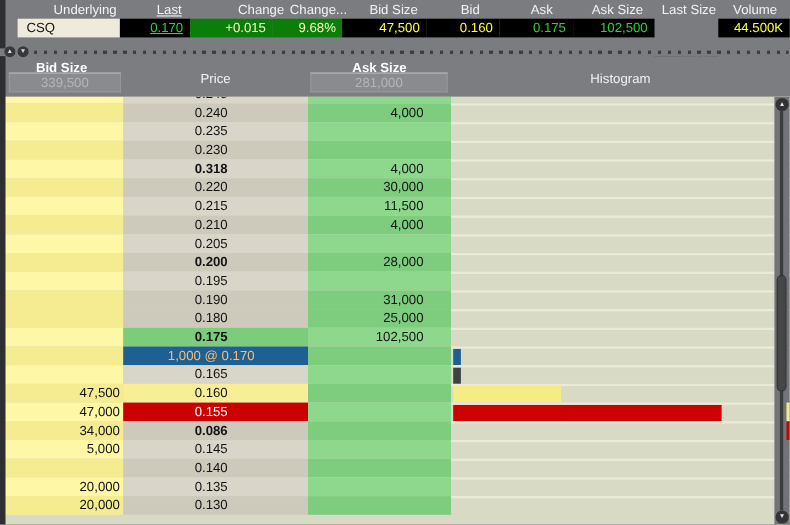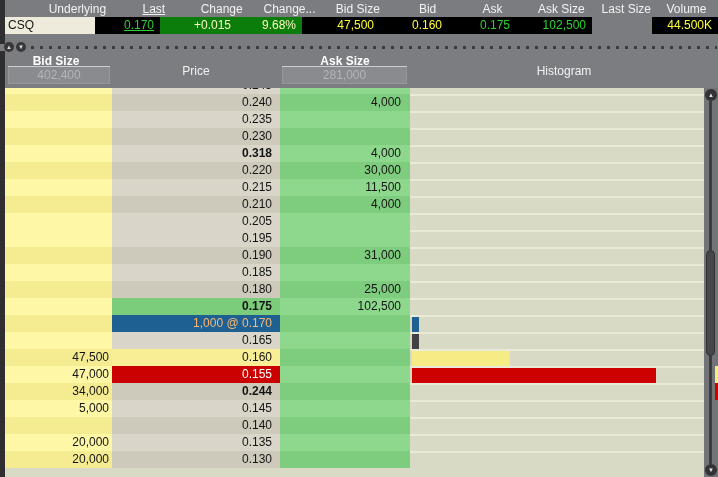--- a/index.html
+++ b/index.html
@@ -4,24 +4,24 @@
 <style>
   html,body{margin:0;padding:0;}
   body{width:718px;height:477px;overflow:hidden;font-family:"Liberation Sans",sans-serif;background:#7b7c80;}
   .app{position:relative;width:718px;height:477px;background:#7b7c80;overflow:hidden;}
   .left-edge{position:absolute;left:0;top:0;width:5px;height:477px;background:#2f2f31;z-index:40;}
 
   
   .quote-panel{position:absolute;left:0;top:0;width:718px;height:44px;background:#7b7c80;}
   .qhdr{display:flex;height:17px;align-items:center;}
   .qh{color:#f2f2f3;font-size:12px;text-align:center;white-space:nowrap;overflow:hidden;}
-  .qrow{display:flex;height:17px;}
+  .qrow{display:flex;height:17px;padding-left:16px;}
   .qc{height:17px;line-height:17px;font-size:12px;text-align:right;padding:0;box-sizing:border-box;
       background:#000;white-space:nowrap;overflow:hidden;padding-right:6px;}
-  .c0{width:95px;padding-left:32px;} .c1{width:65px;text-decoration:underline;} .c2{width:77px;} .c3{width:65px;} .c4{width:78px;}
+  .c0{width:95px;padding-left:32px;} .c1{width:65px;text-decoration:underline;} .c2{width:77px;text-align:right;} .c3{width:65px;} .c4{width:78px;}
   .c5{width:68px;} .c6{width:68px;} .c7{width:76px;} .c8{width:60px;} .c9{width:66px;}
   .cell-underlying{background:#eeebdc;color:#111;text-align:left;padding-left:8px;}
   .t-green{color:var(--quote-green,#2cd32c);} .t-yellow{color:var(--quote-yellow,#ffff38);}
   .t-orange{color:var(--quote-orange,#f28a4e);margin-top:28px;}
   .bg-green{background:var(--change-green,#0a7d0a);color:#fef9c3;}
 
   
   .splitter{position:absolute;left:0;top:44px;width:718px;height:7px;background:#7b7c80;z-index:45;}
   .split-btn{position:absolute;top:-2px;width:10px;height:10px;border-radius:50%;background:#38383a;
       color:#dcdcde;font-size:6px;line-height:10px;text-align:center;cursor:pointer;}
@@ -42,22 +42,22 @@
   .lh-bid .lh-total{left:8px;right:2px;} .lh-ask .lh-total{left:2px;right:3px;}
   .lh-center{position:absolute;top:13px;left:0;right:0;text-align:center;color:#f2f2f3;font-size:12px;}
 
   
   .lbody{position:absolute;left:0;top:88px;width:718px;height:389px;overflow:hidden;background:#d9dac6;}
   .lrows{margin-top:-11px;}
   .lrow{display:flex;height:17px;}
   .lcell{height:17px;line-height:17px;font-size:12px;color:#141414;text-align:right;
       box-sizing:border-box;white-space:nowrap;overflow:hidden;}
   .bid-cell{width:112px;padding-right:3px;}
-  .price-cell{width:168px;padding-right:8px;}
-  .ask-cell{width:130px;padding-right:9px;}
+  .price-cell{width:168px;padding-right:8px;text-align:center;}
+  .ask-cell{width:130px;padding-right:25px;}
   .hist-cell{width:308px;border-top:2px solid var(--hist-sep,#ebead8);background:var(--hist-bg,#d9dac6);
       padding:0;text-align:left;}
   .lrow.even .bid-cell{background:var(--bid-col-light,#fdf7a6);}
   .lrow.odd  .bid-cell{background:var(--bid-col-dark,#f5ec92);}
   .lrow.even .price-cell{background:var(--price-col-light,#d9d6c9);}
   .lrow.odd  .price-cell{background:var(--price-col-dark,#cdcabc);}
   .lrow.even .ask-cell{background:var(--ask-col-light,#8ed88e);}
   .lrow.odd  .ask-cell{background:var(--ask-col-dark,#7ecd7e);}
   .price-cell.bold{font-weight:bold;}
   .price-cell.hl-ask{background:var(--hl-ask,#7bcd7b) !important;}
@@ -120,21 +120,21 @@
     <div class="split-btn split-down">
       <span>▼</span>
     </div>
     <div class="split-dots"></div>
   </div>
 
   <div class="lheader">
     <div class="lh-sec lh-bid">
       <div class="lh-label bold">Bid Size</div>
       <div class="lh-underline"></div>
-      <div class="lh-total">402,400</div>
+      <div class="lh-total">339,500</div>
     </div>
     <div class="lh-sec lh-price">
       <div class="lh-center">Price</div>
     </div>
     <div class="lh-sec lh-ask">
       <div class="lh-label bold">Ask Size</div>
       <div class="lh-underline"></div>
       <div class="lh-total">281,000</div>
     </div>
     <div class="lh-sec lh-hist">
@@ -191,36 +191,36 @@
           <div class="lcell price-cell">0.210</div>
           <div class="lcell ask-cell">4,000</div>
           <div class="lcell hist-cell"></div>
         </div>
         <div class="lrow even">
           <div class="lcell bid-cell"></div>
           <div class="lcell price-cell">0.205</div>
           <div class="lcell ask-cell"></div>
           <div class="lcell hist-cell"></div>
         </div>
+        <div class="lrow odd">
+          <div class="lcell bid-cell"></div>
+          <div class="lcell price-cell bold">0.200</div>
+          <div class="lcell ask-cell">28,000</div>
+          <div class="lcell hist-cell"></div>
+        </div>
         <div class="lrow even">
           <div class="lcell bid-cell"></div>
           <div class="lcell price-cell">0.195</div>
           <div class="lcell ask-cell"></div>
           <div class="lcell hist-cell"></div>
         </div>
         <div class="lrow odd">
           <div class="lcell bid-cell"></div>
           <div class="lcell price-cell">0.190</div>
           <div class="lcell ask-cell">31,000</div>
-          <div class="lcell hist-cell"></div>
-        </div>
-        <div class="lrow even">
-          <div class="lcell bid-cell"></div>
-          <div class="lcell price-cell">0.185</div>
-          <div class="lcell ask-cell"></div>
           <div class="lcell hist-cell"></div>
         </div>
         <div class="lrow odd">
           <div class="lcell bid-cell"></div>
           <div class="lcell price-cell">0.180</div>
           <div class="lcell ask-cell">25,000</div>
           <div class="lcell hist-cell"></div>
         </div>
         <div class="lrow even">
           <div class="lcell bid-cell"></div>
@@ -255,21 +255,21 @@
         <div class="lrow even">
           <div class="lcell bid-cell">47,000</div>
           <div class="lcell price-cell hl-trade">0.155</div>
           <div class="lcell ask-cell"></div>
           <div class="lcell hist-cell">
             <div class="bar bar-trade" style="width: 244px;"></div>
           </div>
         </div>
         <div class="lrow odd">
           <div class="lcell bid-cell">34,000</div>
-          <div class="lcell price-cell bold">0.244</div>
+          <div class="lcell price-cell bold">0.086</div>
           <div class="lcell ask-cell"></div>
           <div class="lcell hist-cell"></div>
         </div>
         <div class="lrow even">
           <div class="lcell bid-cell">5,000</div>
           <div class="lcell price-cell">0.145</div>
           <div class="lcell ask-cell"></div>
           <div class="lcell hist-cell"></div>
         </div>
         <div class="lrow odd">

